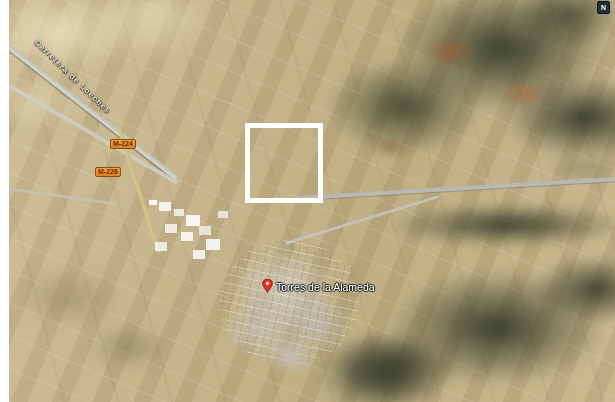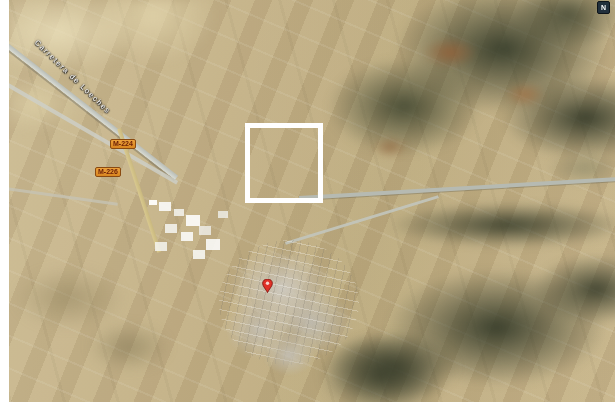--- a/index.html
+++ b/index.html
@@ -150,18 +150,19 @@
     <div class="road-badge" id="badge-2">M-226</div>
 
     <div id="street-label">Carretera de Loeches</div>
 
     <div id="place-marker">
       <svg width="11" height="14" viewBox="0 0 11 14" aria-hidden="true">
         <path d="M5.5 0 C2.4 0 .6 2 .6 4.4 C.6 7.2 4.2 10.6 5.5 13.6 C6.8 10.6 10.4 7.2 10.4 4.4 C10.4 2 8.6 0 5.5 0 Z" fill="#e03127" stroke="#7a120c" stroke-width="0.8"></path>
         <circle cx="5.5" cy="4.3" r="1.7" fill="#f6d7cf"></circle>
       </svg>
     </div>
+    <div id="place-label">Torres de la Alameda</div>
 
     <div id="north-indicator">N</div>
   </div>
 
   <div id="left-strip"></div>
 </div>
 
 </body></html>

